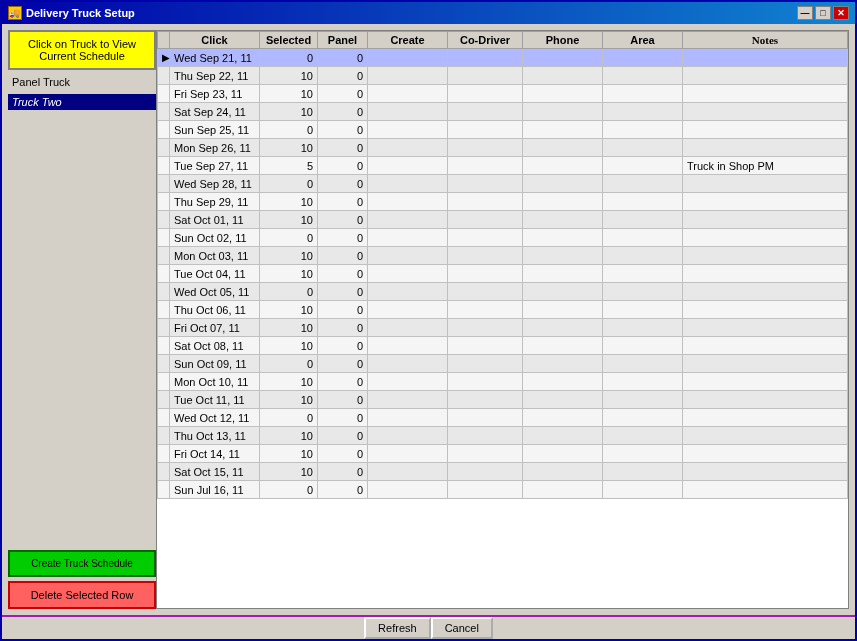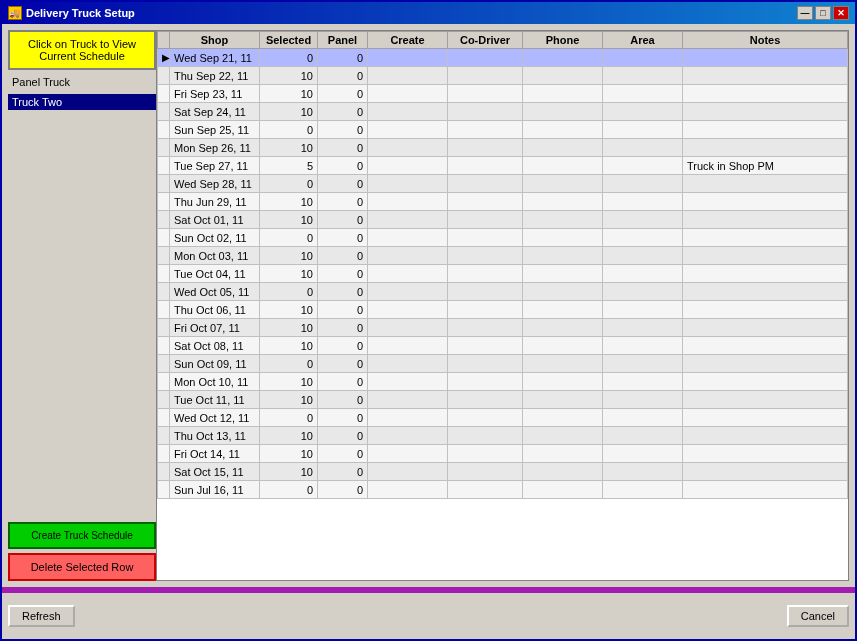--- a/index.html
+++ b/index.html
@@ -98,20 +98,21 @@
       background: #d4d0c8;
       padding: 2px 4px;
       font-size: 11px;
       color: black;
     }
     
     .truck-list-item {
       padding: 2px 4px;
       cursor: pointer;
       font-size: 11px;
+      font-style: italic;
     }
     
     .truck-list-item.selected {
       background: #000080;
       color: white;
     }
     
     .left-spacer { flex: 1; }
     
     .create-schedule-btn {
@@ -183,26 +184,26 @@
       background: #b0b8ff;
     }
     
     tbody td {
       border: 1px solid #c0c0c0;
       padding: 1px 4px;
       font-size: 11px;
     }
     
     .bottom-bar {
-      padding: 12px 6px;
+      padding: 0 6px;
       display: flex;
       align-items: center;
-      justify-content: space-between;
-      background: #d4d0c8;
-      border-top: 6px solid #a21caf;
+      justify-content: center;
+      background: #d4d0c8;
+      border-top: 2px solid #a21caf;
       flex-shrink: 0;
     }
     
     .refresh-btn {
       background: #d4d0c8;
       border: 2px outset #ffffff;
       padding: 3px 12px;
       cursor: pointer;
       font-size: 11px;
     }
@@ -215,21 +216,21 @@
       font-size: 11px;
     }
     
     .col-date { width: 90px; }
     .col-avail { width: 58px; }
     .col-points { width: 50px; }
     .col-driver { width: 80px; }
     .col-codriver { width: 75px; }
     .col-phone { width: 80px; }
     .col-area { width: 80px; }
-    .col-notes { flex: 1; }
+    .col-notes { flex: 1; font-family: Liberation Serif, serif; }
   </style>
 </head>
 <body>
 
 <div class="window">
 
   <div class="title-bar">
     <div class="title-bar-left">
       <div class="title-icon">🚚</div>
       <span>Delivery Truck Setup</span>
@@ -252,21 +253,21 @@
       <div class="create-schedule-btn">Create Truck Schedule</div>
       <div class="delete-row-btn">Delete Selected Row</div>
     </div>
 
     <div class="right-panel">
       <div class="table-container">
         <table>
           <thead>
             <tr>
               <th style="width:12px;"></th>
-              <th class="col-date">Shop</th>
+              <th class="col-date">Click</th>
               <th class="col-avail">Selected</th>
               <th class="col-points">Panel</th>
               <th class="col-driver">Create</th>
               <th class="col-codriver">Co-Driver</th>
               <th class="col-phone">Phone</th>
               <th class="col-area">Area</th>
               <th class="col-notes">Notes</th>
             </tr>
           </thead>
           <tbody id="table-body">
@@ -353,21 +354,21 @@
                 <td style="text-align: right;">0</td>
                 <td style="text-align: right;">0</td>
                 <td></td>
                 <td></td>
                 <td></td>
                 <td></td>
                 <td></td>
               </tr>
               <tr>
                 <td style="width: 12px; text-align: center; font-size: 10px;"></td>
-                <td>Thu Jun 29, 11</td>
+                <td>Thu Sep 29, 11</td>
                 <td style="text-align: right;">10</td>
                 <td style="text-align: right;">0</td>
                 <td></td>
                 <td></td>
                 <td></td>
                 <td></td>
                 <td></td>
               </tr>
               <tr>
                 <td style="width: 12px; text-align: center; font-size: 10px;"></td>

